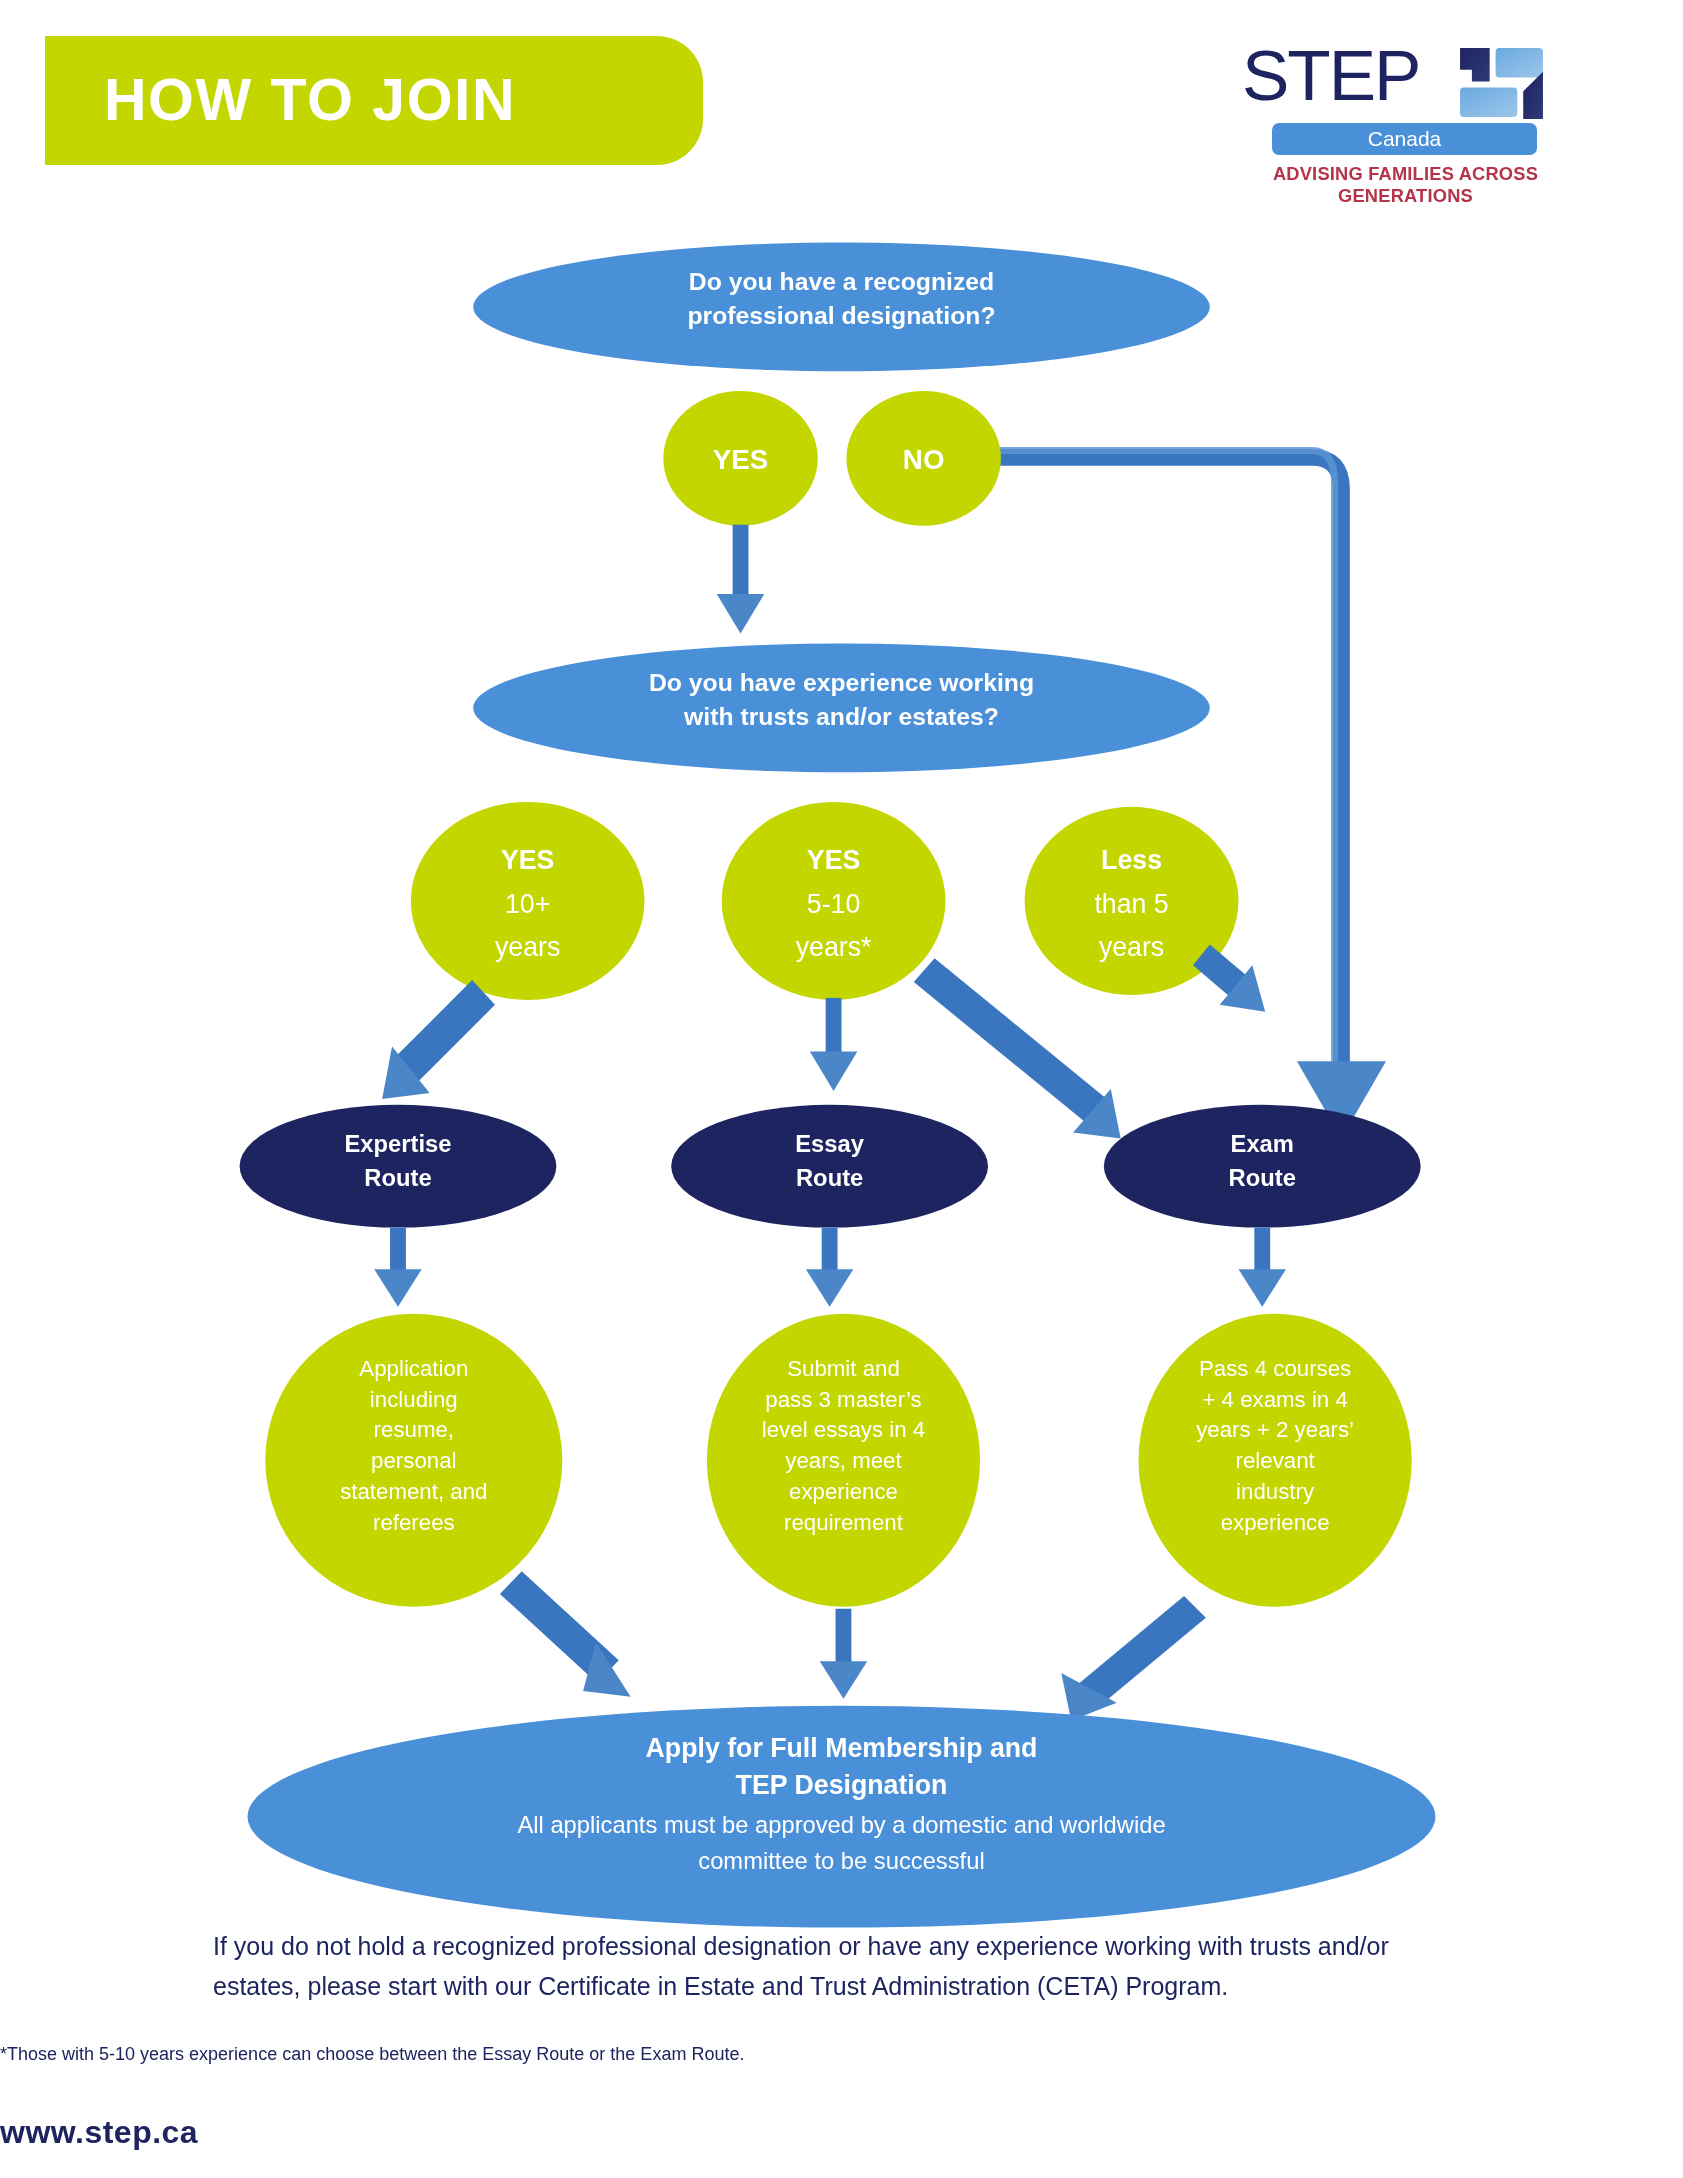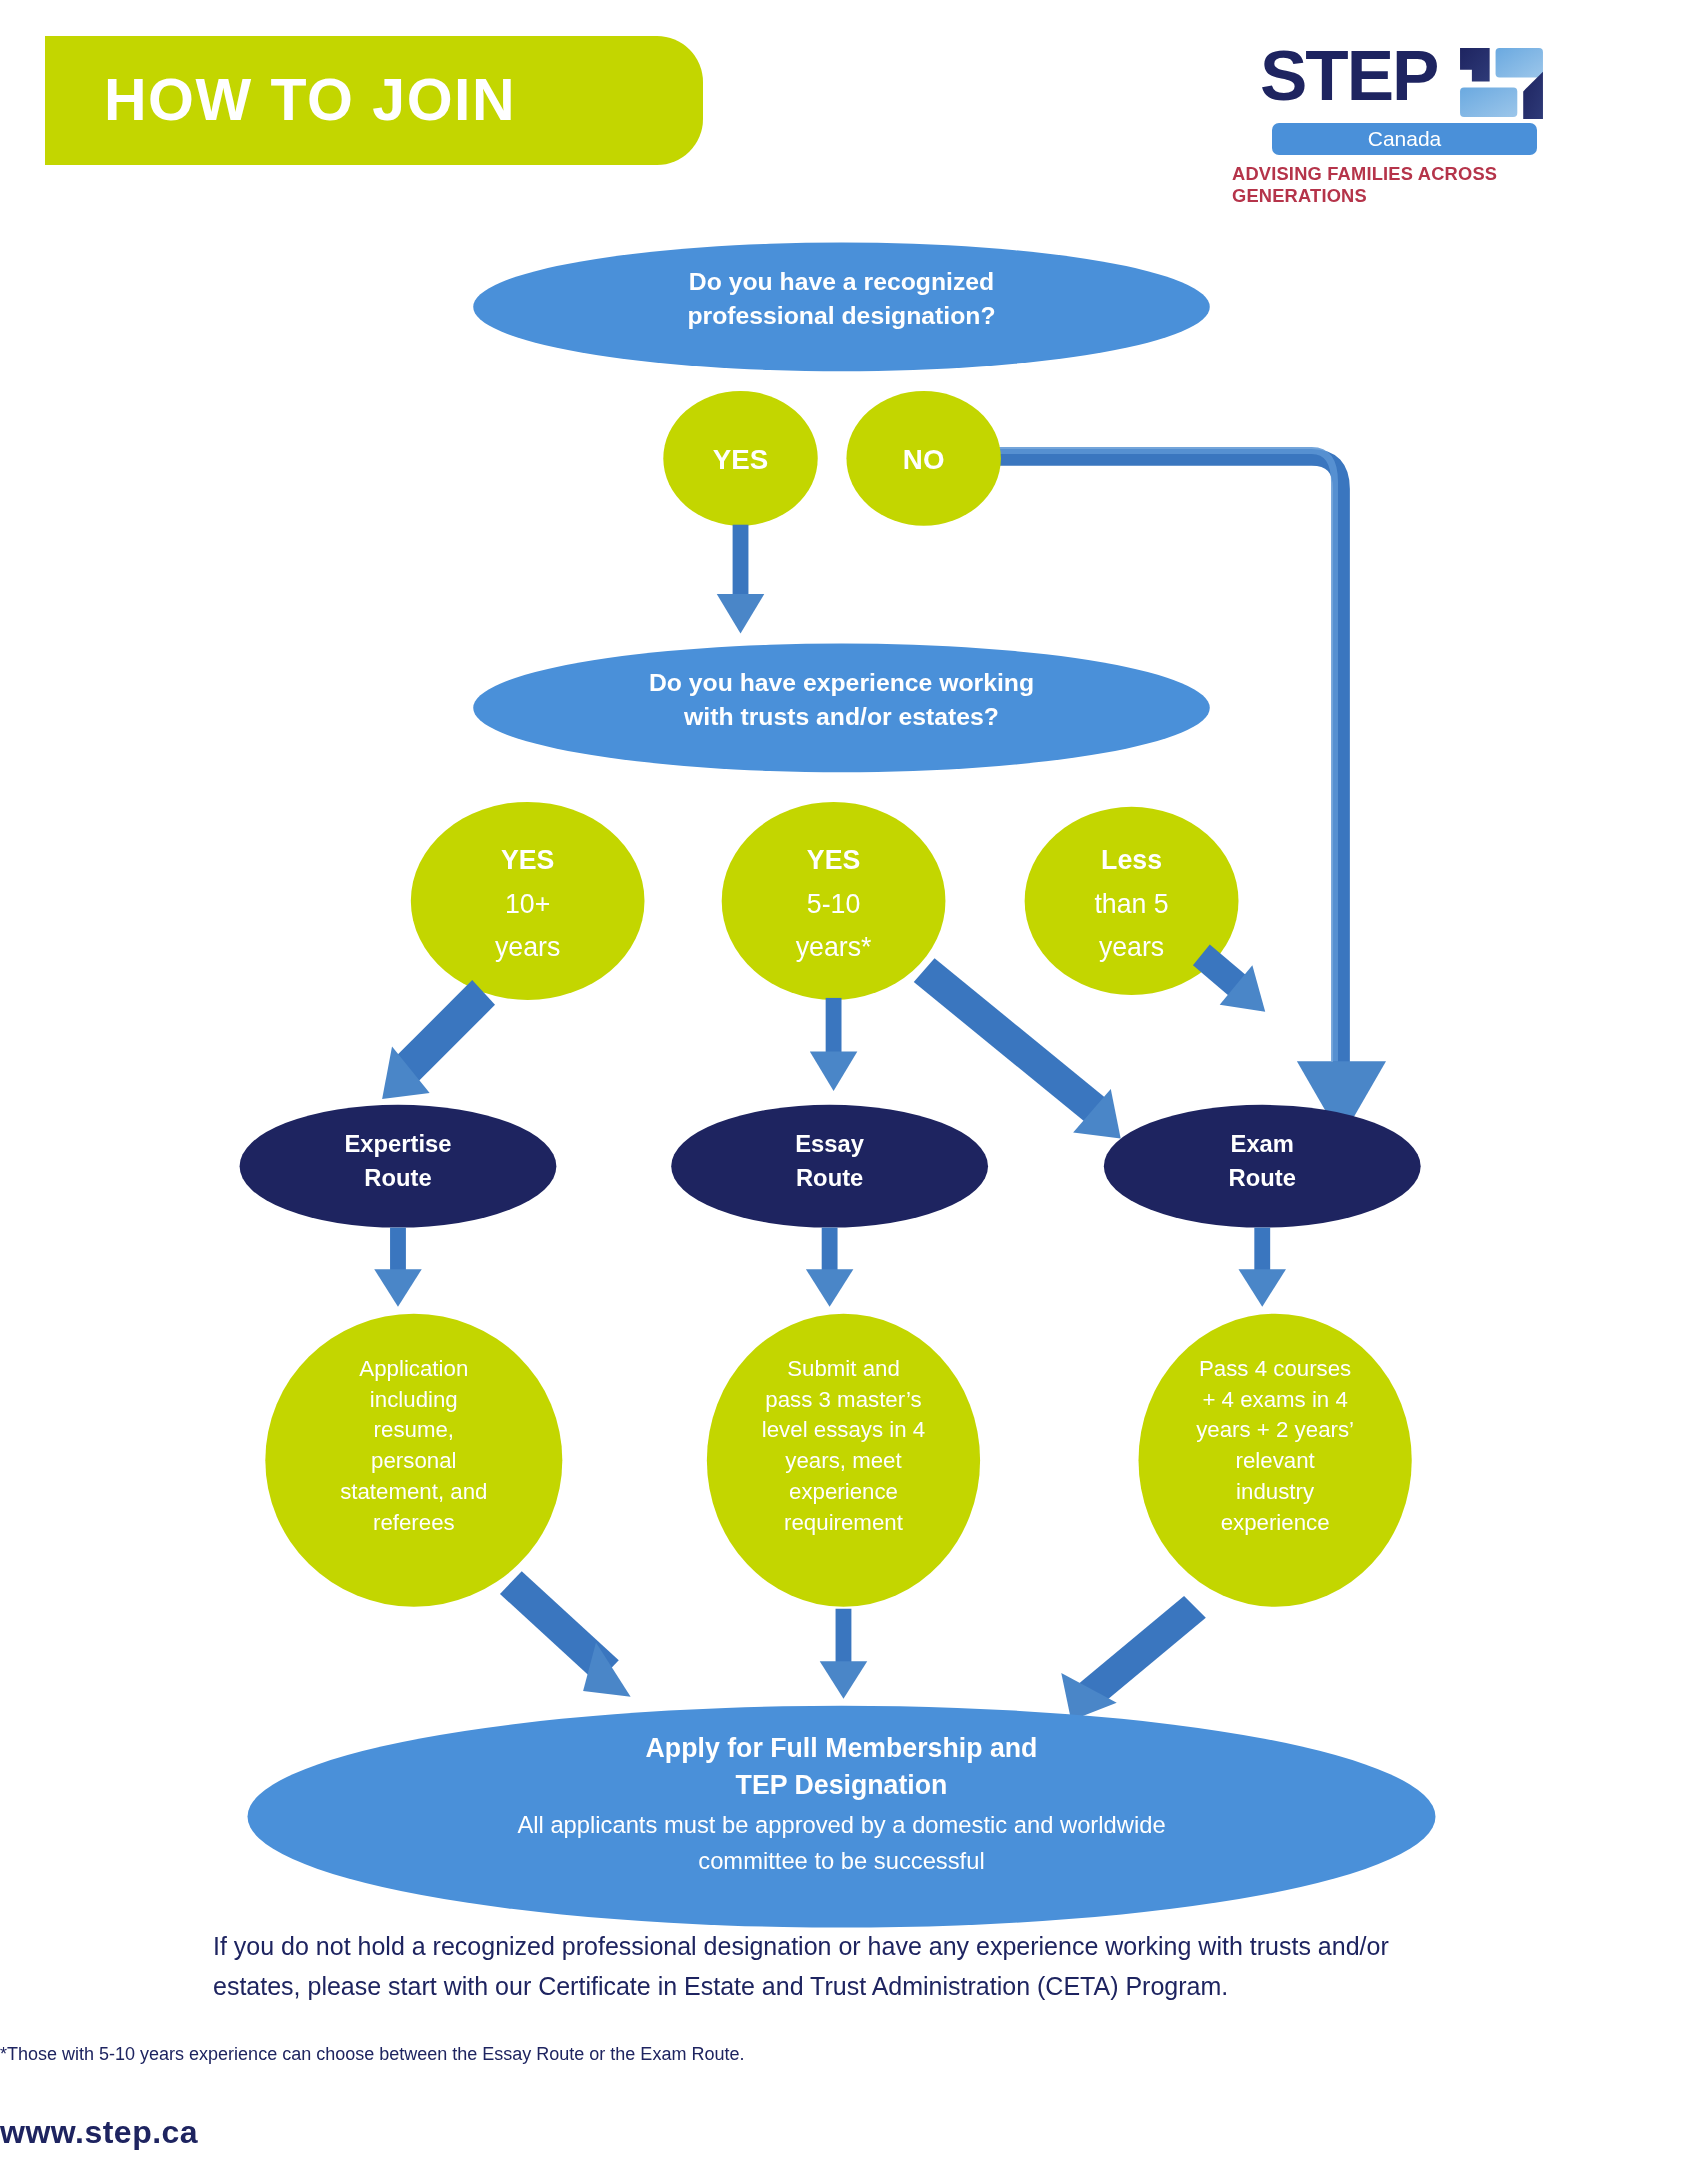--- a/index.html
+++ b/index.html
@@ -49,25 +49,24 @@
     left: 1242px;
     top: 32px;
     width: 327px;
     height: 178px;
   }
   #logo-word {
     position: absolute;
     left: 0px;
     top: 6px;
     font-size: 71px;
-    font-weight: bold;
+    font-weight: normal;
     color: #1e2460;
     letter-spacing: -2px;
     line-height: 75px;
-    margin-left: 18px;
   }
   #logo-mark {
     position: absolute;
     left: 216px;
     top: 12px;
     width: 87px;
     height: 77px;
   }
   #logo-canada-bar {
     position: absolute;
@@ -86,20 +85,21 @@
     text-align: center;
     font-size: 21px;
     color: #ffffff;
     line-height: 26px;
   }
   #logo-tagline {
     position: absolute;
     left: -10px;
     top: 131px;
     width: 347px;
+    text-align: center;
     font-size: 18.3px;
     font-weight: bold;
     color: #b5344a;
     letter-spacing: 0.2px;
   }
 
   
   #flow {
     position: absolute;
     left: 0;

